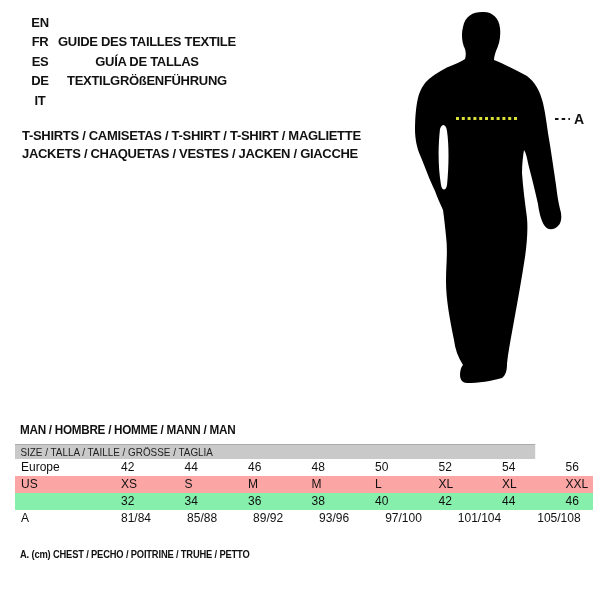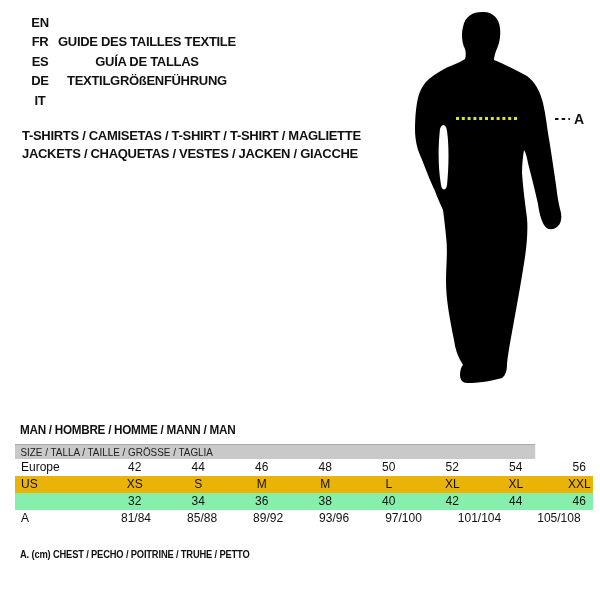--- a/index.html
+++ b/index.html
@@ -21,21 +21,21 @@
   
   .man-title{position:absolute;left:20px;top:422px;font-size:13px;font-weight:bold;
     letter-spacing:-0.3px;white-space:nowrap;}
   
   .size-table{position:absolute;left:15px;top:444px;width:578px;}
   .size-table-header{height:15px;line-height:15px;font-size:11px;font-weight:normal;
     color:#222;padding-left:6px;border-top:1px solid #ababab;box-sizing:border-box;white-space:nowrap;}
   .t-row{display:grid;grid-template-columns:70px repeat(8,1fr);height:17px;
     font-size:12px;line-height:17px;gap:36px;}
   .t-row .t-label{text-align:left;padding-left:6px;white-space:nowrap;}
-  .t-row .t-val{text-align:center;white-space:nowrap;}
+  .t-row .t-val{text-align:left;white-space:nowrap;}
   
   .footnote{position:absolute;left:20px;top:548px;font-size:11px;font-weight:bold;
     letter-spacing:-0.2px;white-space:nowrap;transform:scaleX(0.85);transform-origin:0 50%;}
 </style>
 </head>
 <body>
 
 <div class="lang-list">
     <div class="lang-row">
       <span>EN</span>
@@ -123,21 +123,21 @@
         <span class="t-label">Europe</span>
         <span class="t-val">42</span>
         <span class="t-val">44</span>
         <span class="t-val">46</span>
         <span class="t-val">48</span>
         <span class="t-val">50</span>
         <span class="t-val">52</span>
         <span class="t-val">54</span>
         <span class="t-val">56</span>
       </div>
-      <div class="t-row" style="background: #eab308;">
+      <div class="t-row" style="background: #fca5a5;">
         <span class="t-label">US</span>
         <span class="t-val">XS</span>
         <span class="t-val">S</span>
         <span class="t-val">M</span>
         <span class="t-val">M</span>
         <span class="t-val">L</span>
         <span class="t-val">XL</span>
         <span class="t-val">XL</span>
         <span class="t-val">XXL</span>
       </div>

